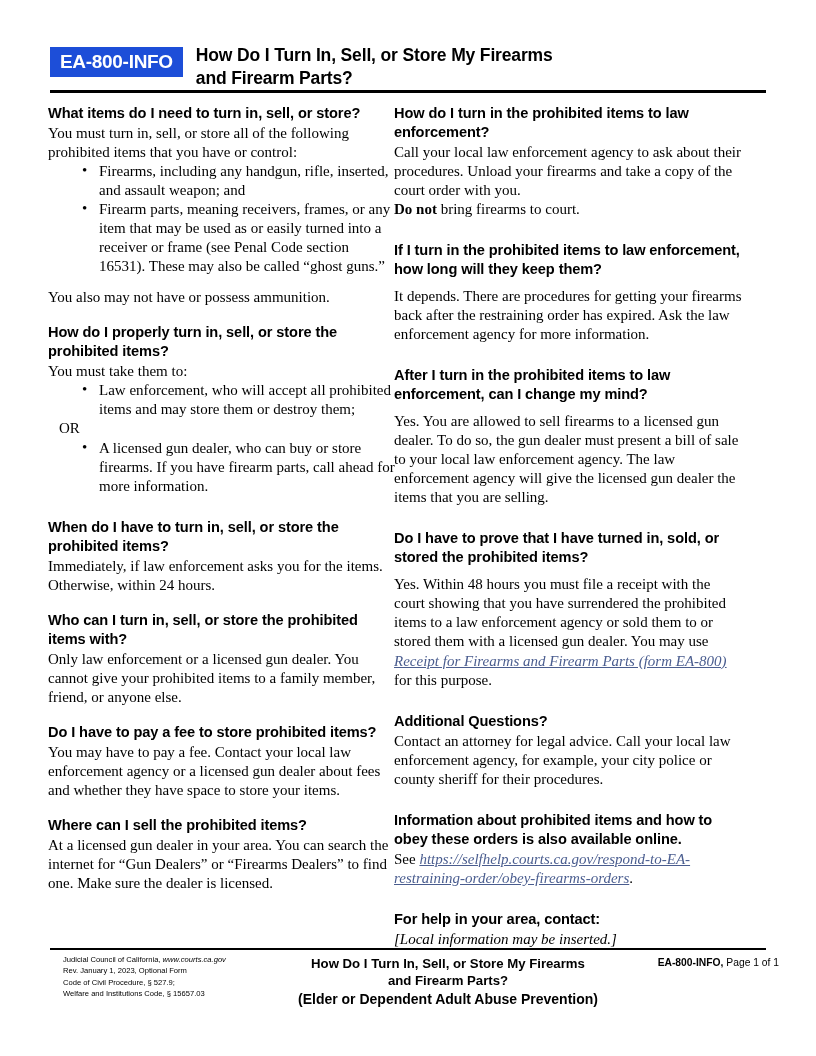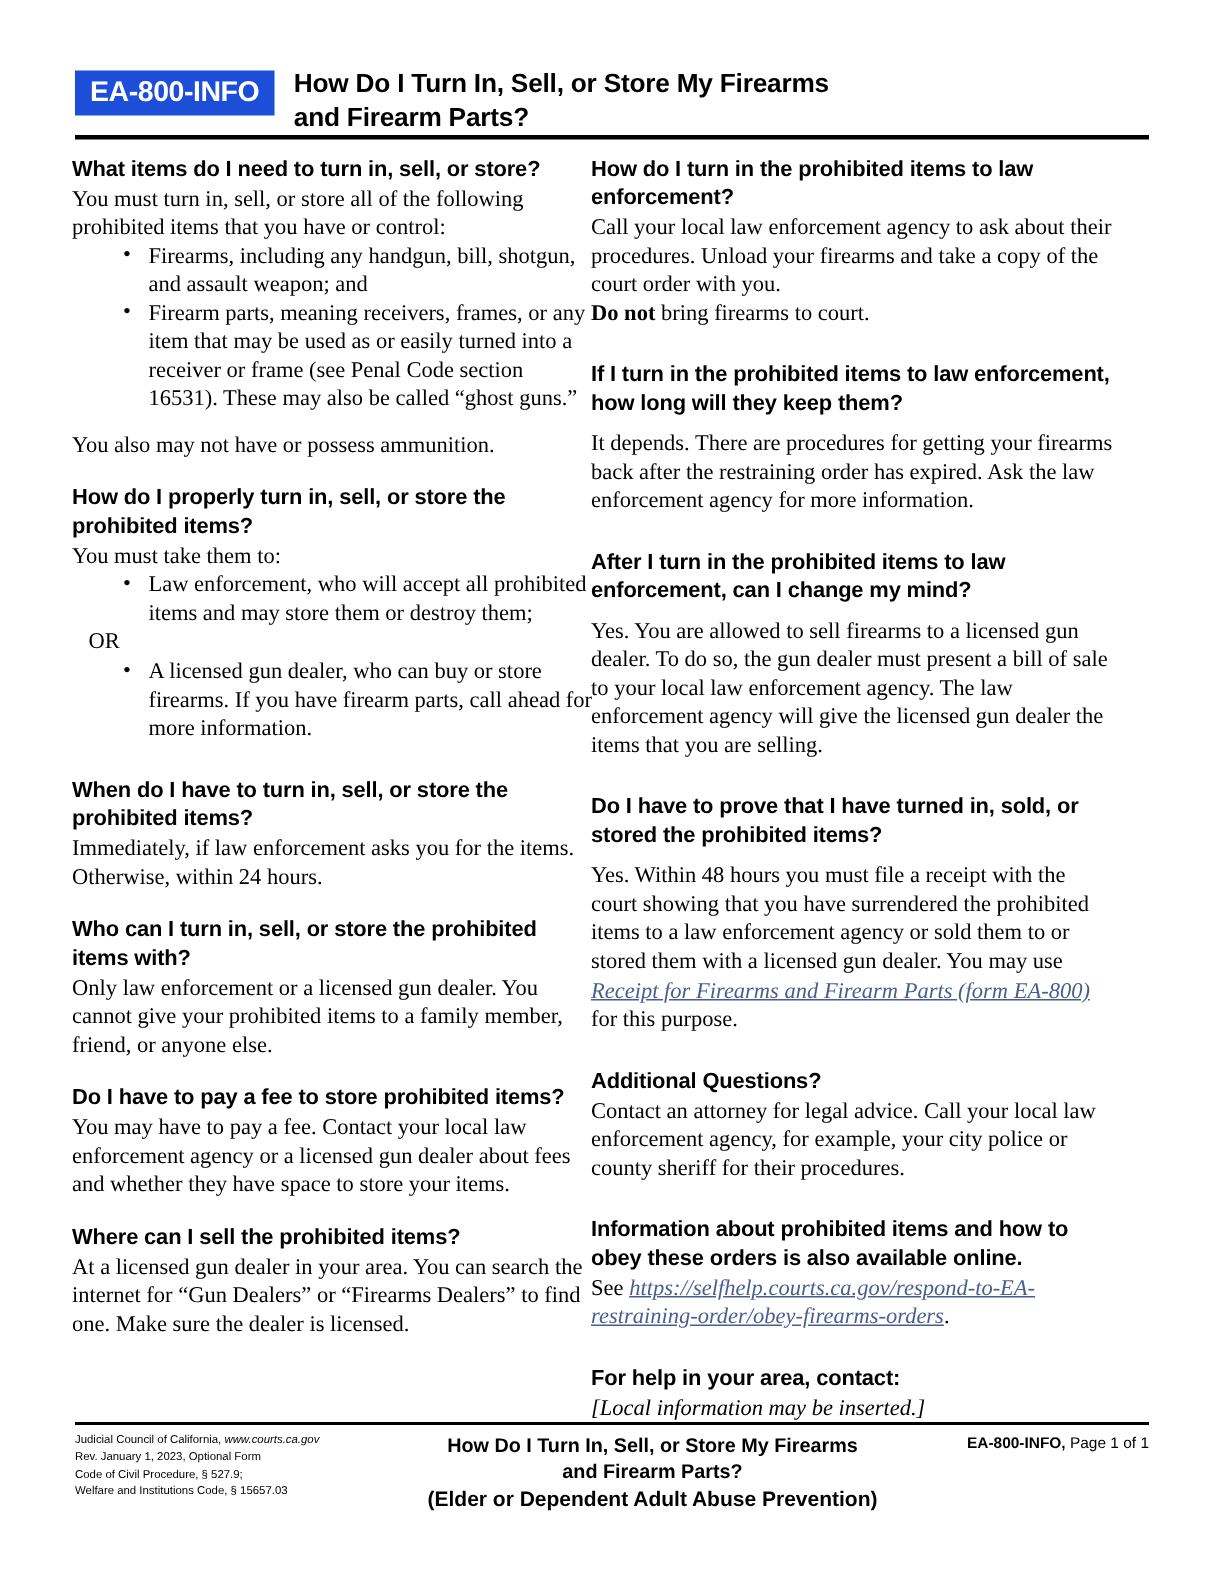--- a/index.html
+++ b/index.html
@@ -143,21 +143,21 @@
   .footer-rule {
     position: absolute;
     left: 50px;
     top: 948px;
     width: 716px;
     height: 0;
     border-top: 2.5px solid #000000;
   }
   .footer {
     position: absolute;
-    left: 50px;
+    left: 63px;
     top: 954px;
     width: 716px;
     height: 70px;
     text-decoration: underline;
   }
   .footer-left {
     position: absolute;
     left: 0;
     top: 0;
     width: 215px;
@@ -210,21 +210,21 @@
   <div class="header-rule"></div>
 
   <div class="columns">
 
     <div class="col col-left">
 
       <div class="sec">
         <h2 class="q">What items do I need to turn in, sell, or store?</h2>
         <p class="a">You must turn in, sell, or store all of the following prohibited items that you have or control:</p>
         <ul class="bul">
-          <li>Firearms, including any handgun, bill, shotgun, and assault weapon; and</li>
+          <li>Firearms, including any handgun, rifle, inserted, and assault weapon; and</li>
           <li>Firearm parts, meaning receivers, frames, or any item that may be used as or easily turned into a receiver or frame (see Penal Code section 16531). These may also be called “ghost guns.”</li>
         </ul>
         <p class="a" style="margin-top:12px;">You also may not have or possess ammunition.</p>
       </div>
 
       <div class="sec-gap">
         <h2 class="q">How do I properly turn in, sell, or store the prohibited items?</h2>
         <p class="a">You must take them to:</p>
         <ul class="bul">
           <li>Law enforcement, who will accept all prohibited items and may store them or destroy them;</li>

